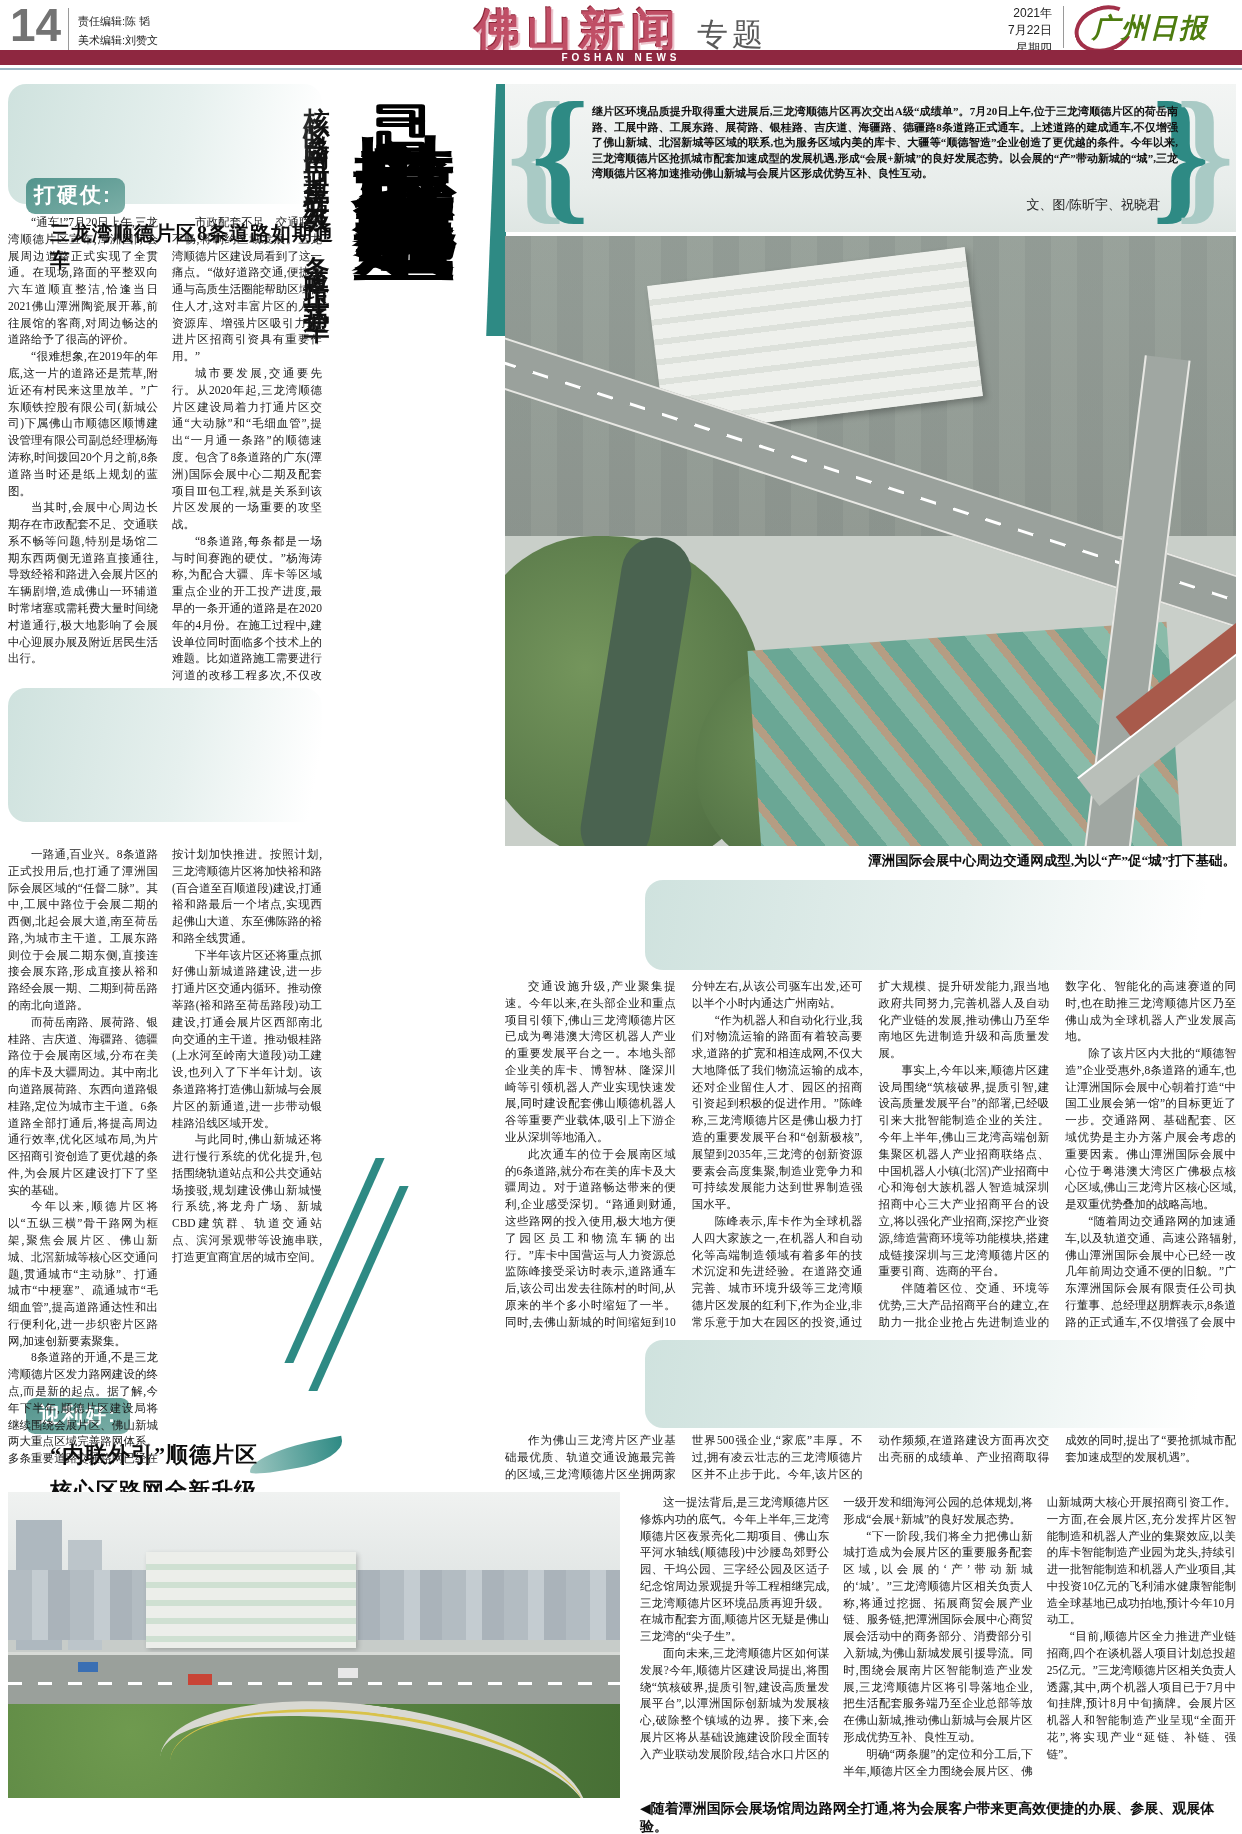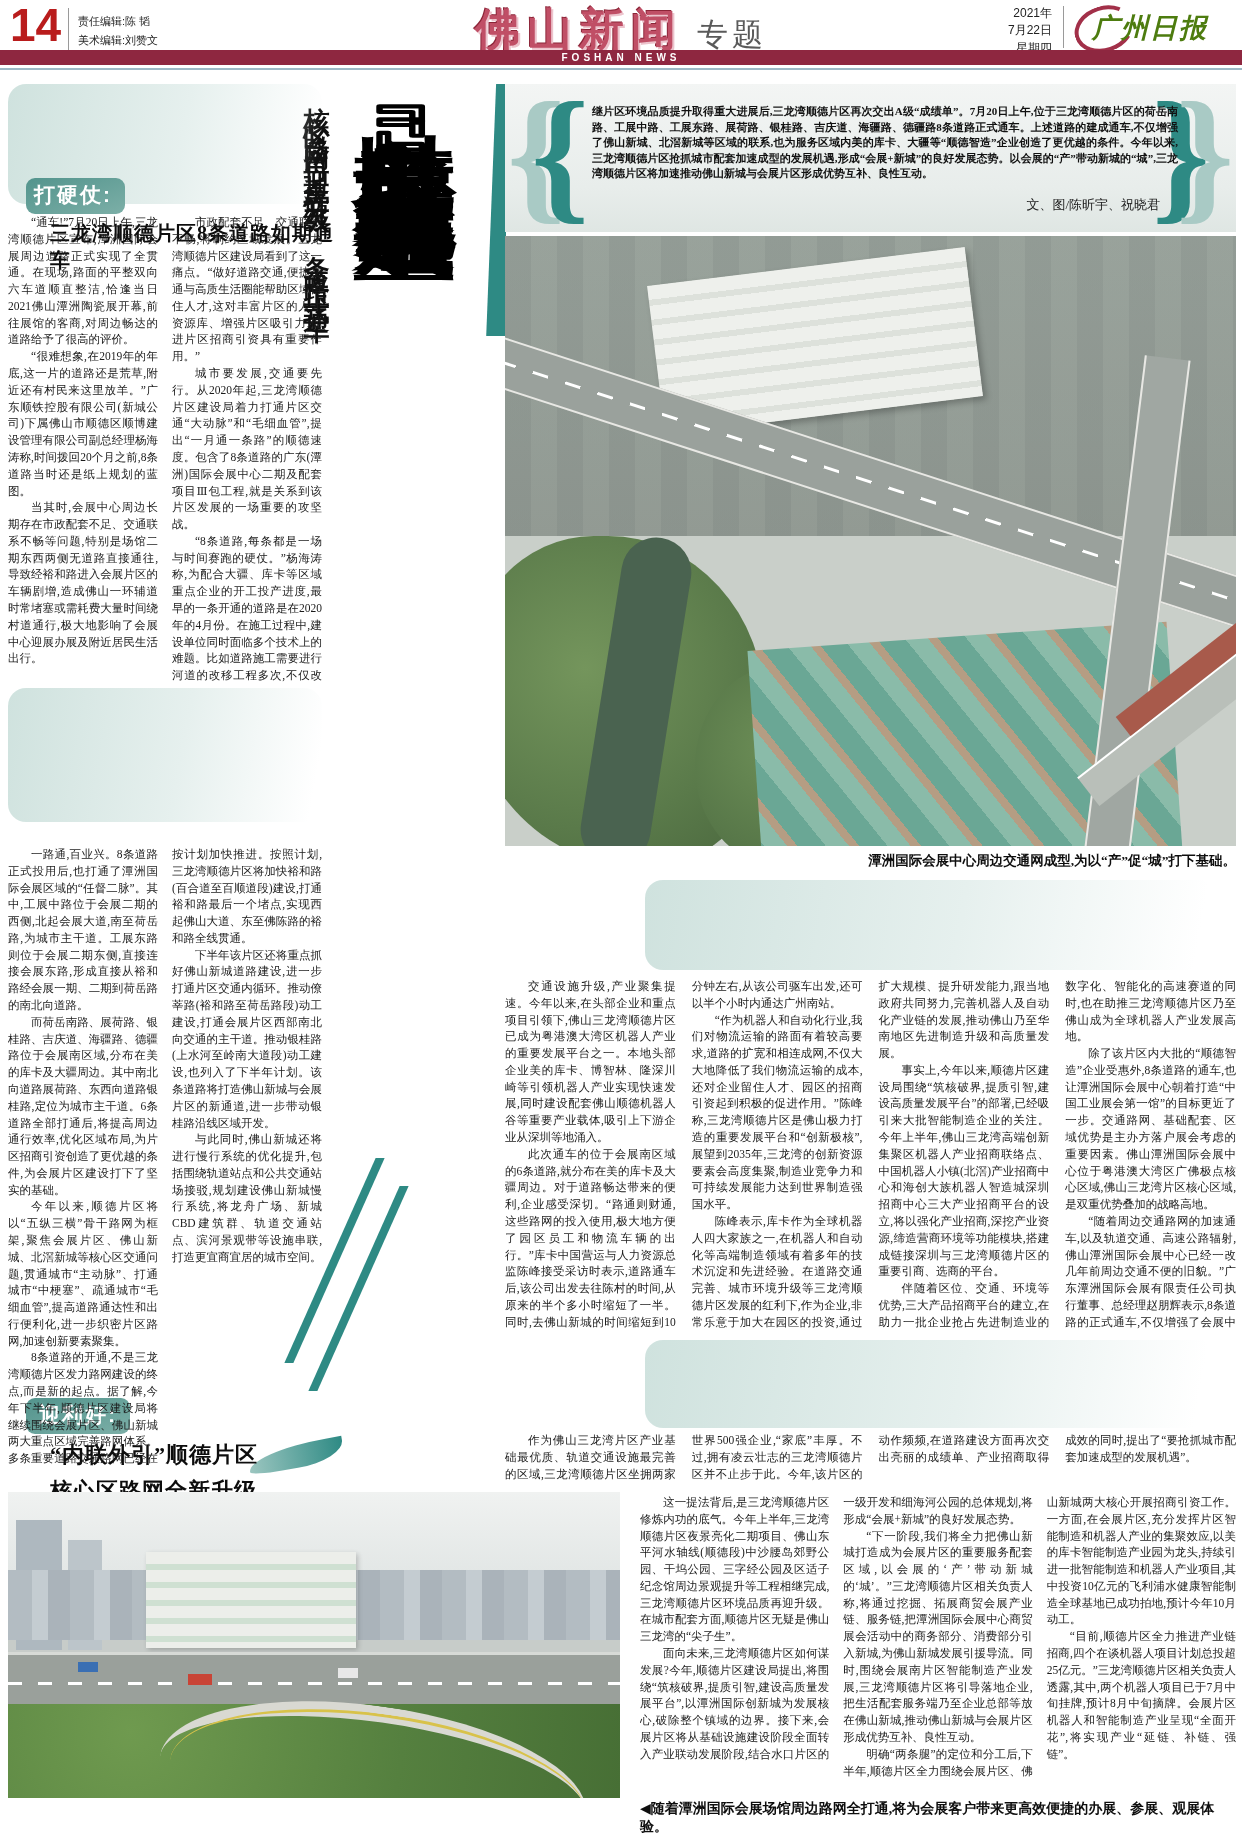--- a/index.html
+++ b/index.html
@@ -2,21 +2,21 @@
 <html><head>
 <meta charset="utf-8">
 <style>
   html,body{margin:0;padding:0;background:#e9e9e9;}
   #page{position:relative;width:1242px;height:1834px;margin:0 auto;background:#fff;overflow:hidden;
         font-family:"Liberation Serif","DejaVu Serif",serif;color:#161616;}
   .abs{position:absolute;}
   .sans{font-family:"Liberation Sans","DejaVu Sans",sans-serif;}
 
   
-  .h-num{left:10px;top:2px;font:bold 46px/1 "Liberation Sans","DejaVu Sans",sans-serif;color:#b91c1c;}
+  .h-num{left:10px;top:2px;font:bold 46px/1 "Liberation Sans","DejaVu Sans",sans-serif;color:#737373;}
   .h-numline{left:68px;top:8px;width:1px;height:42px;background:#9a9a9a;}
   .h-editors{left:78px;top:12px;font-size:11px;line-height:1.7;color:#222;}
   .h-masthead{left:0;right:0;top:0;text-align:center;white-space:nowrap;}
   .h-title{font-size:45px;font-weight:bold;letter-spacing:7px;color:#c04f66;
            text-shadow:2px 2px 0 #ecc3cc,-1px -1px 0 #8c2538;}
   .h-sub{font-size:31px;color:#5a5a5a;letter-spacing:4px;margin-left:10px;font-weight:normal;}
   .h-date{right:190px;top:5px;font-size:12px;line-height:1.45;color:#222;text-align:right;}
   .h-dateline{right:178px;top:6px;width:1px;height:42px;background:#9a9a9a;}
   .h-logo{right:6px;top:0;width:168px;height:50px;}
   .h-logo-ellipse{left:6px;top:6px;width:52px;height:38px;border:4px solid #a23049;

